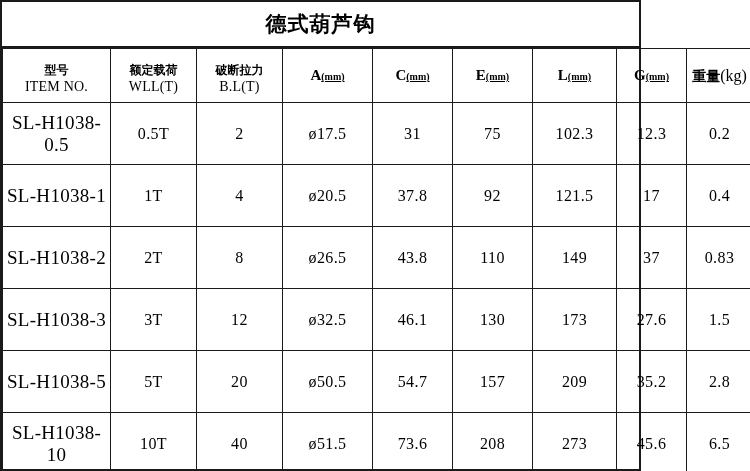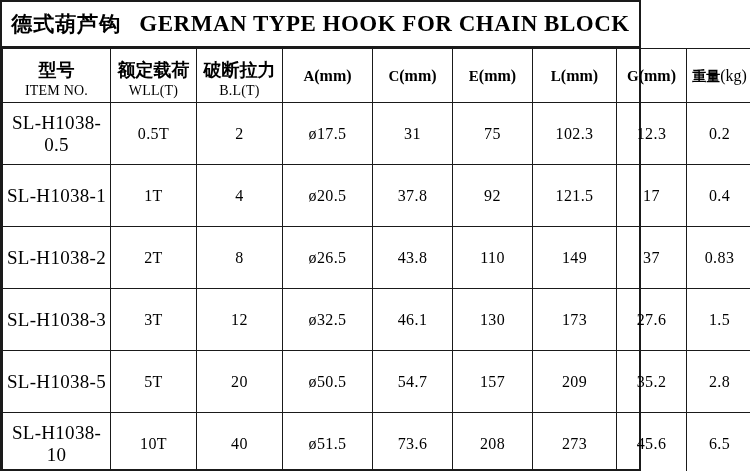--- a/index.html
+++ b/index.html
@@ -65,37 +65,38 @@
   }
   .hcell {
     display: flex;
     flex-direction: column;
     align-items: center;
     justify-content: center;
     line-height: 1.35;
   }
   .hcn {
     font-family: "DejaVu Sans", sans-serif;
-    font-size: 18px;
+    font-size: 12px;
     font-weight: bold;
     margin-top: 8px;
   }
   .hen {
     font-family: "Liberation Serif", serif;
     font-size: 14px;
     font-weight: normal;
     letter-spacing: 0.2px;
     text-align: right;
   }
   .hone {
     font-family: "Liberation Serif", serif;
     font-size: 15px;
   }
   .hone .unit {
-    font-size: 16px;
+    font-size: 10px;
+    text-decoration: underline;
   }
   .hcn-one {
     font-family: "DejaVu Sans", sans-serif;
     font-size: 14px;
     font-weight: bold;
   }
   .hcn-one .unit {
     font-family: "Liberation Serif", serif;
     font-size: 16px;
     font-weight: normal;
@@ -121,21 +122,20 @@
   col.c7 { width: 70px; }
   col.c8 { width: 66px; }
 </style>
 </head>
 <body>
 
 <div class="sheet">
 
   <div class="title-row">
     <span class="title-cn">德式葫芦钩</span>
-    <span class="title-en">GERMAN TYPE HOOK FOR CHAIN BLOCK</span>
   </div>
 
   <table class="spec">
     <colgroup>
       <col class="c0">
         <col class="c1">
         <col class="c2">
         <col class="c3">
         <col class="c4">
         <col class="c5">

